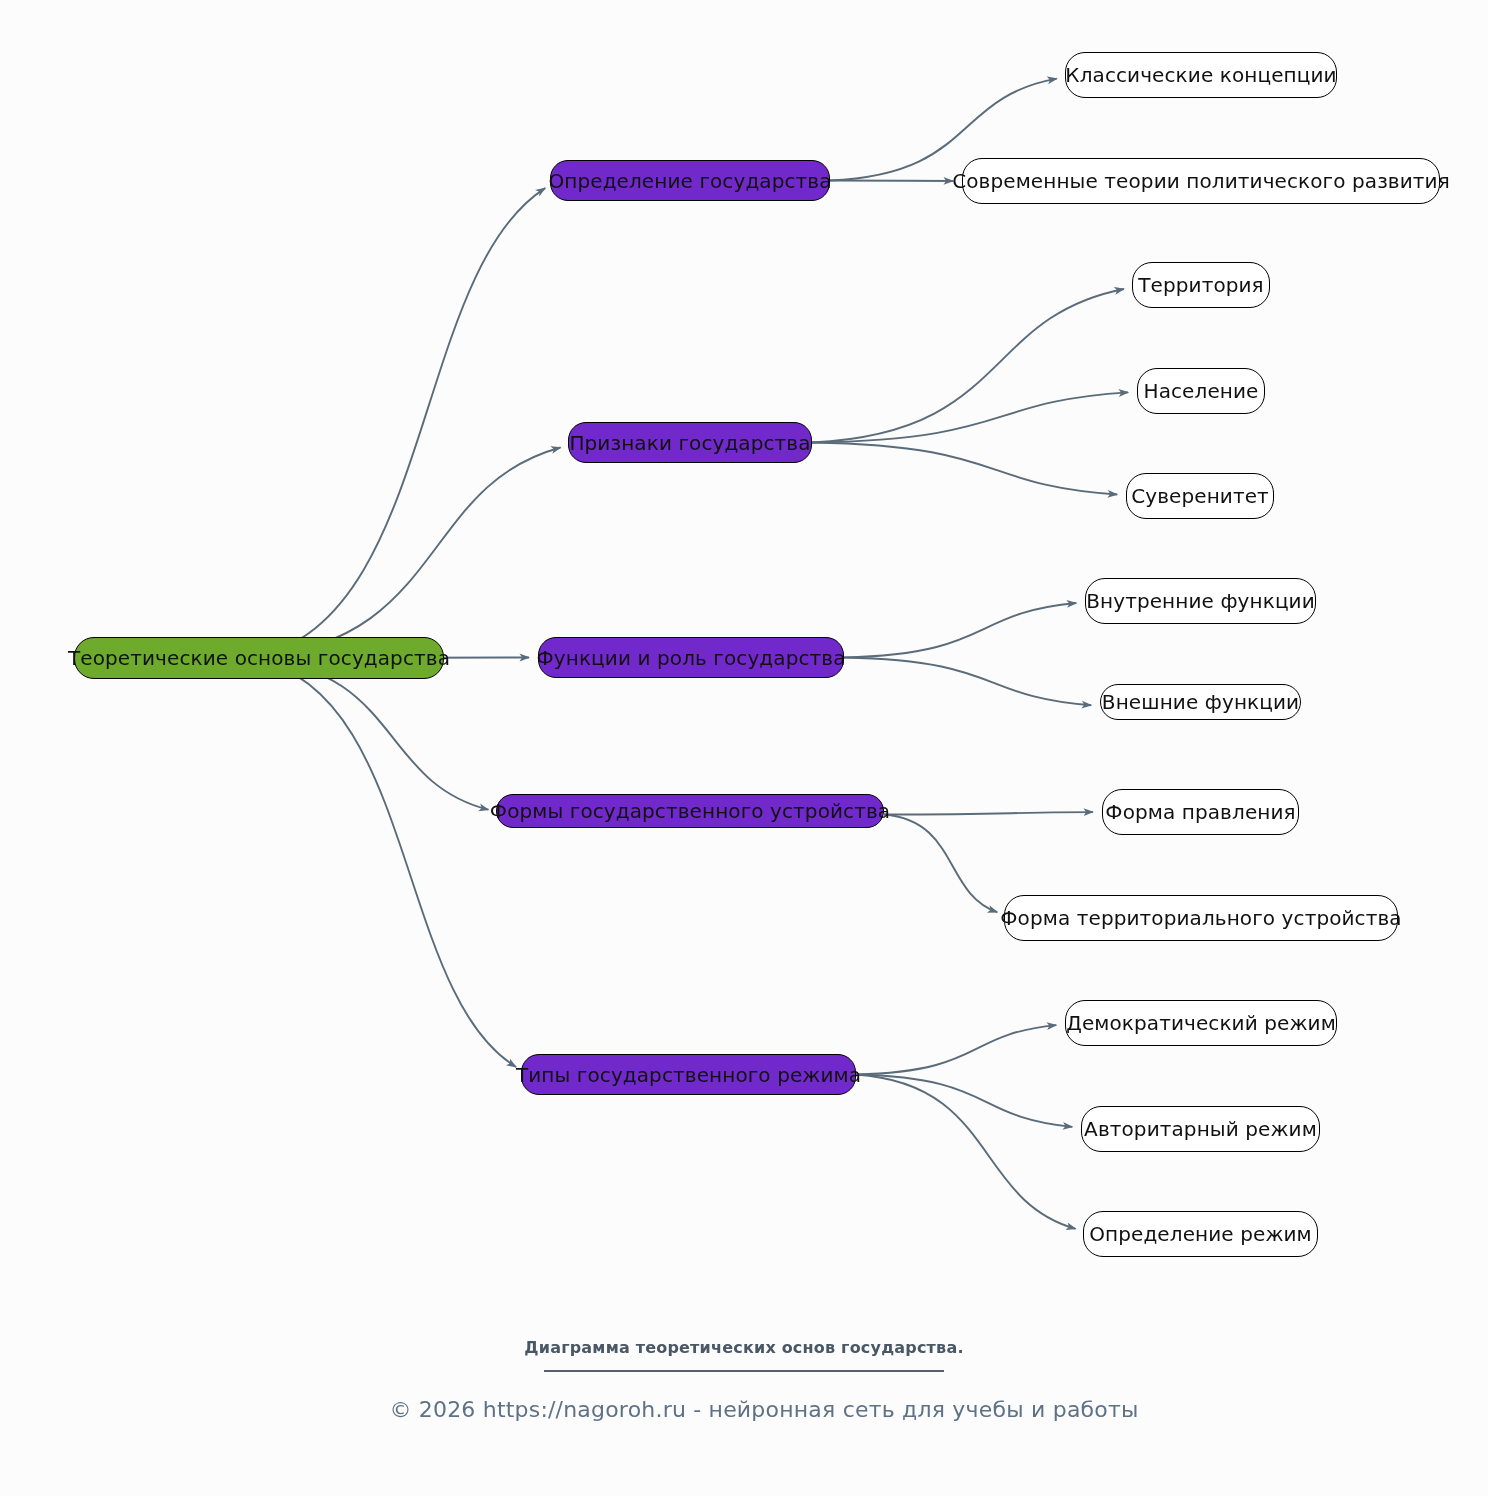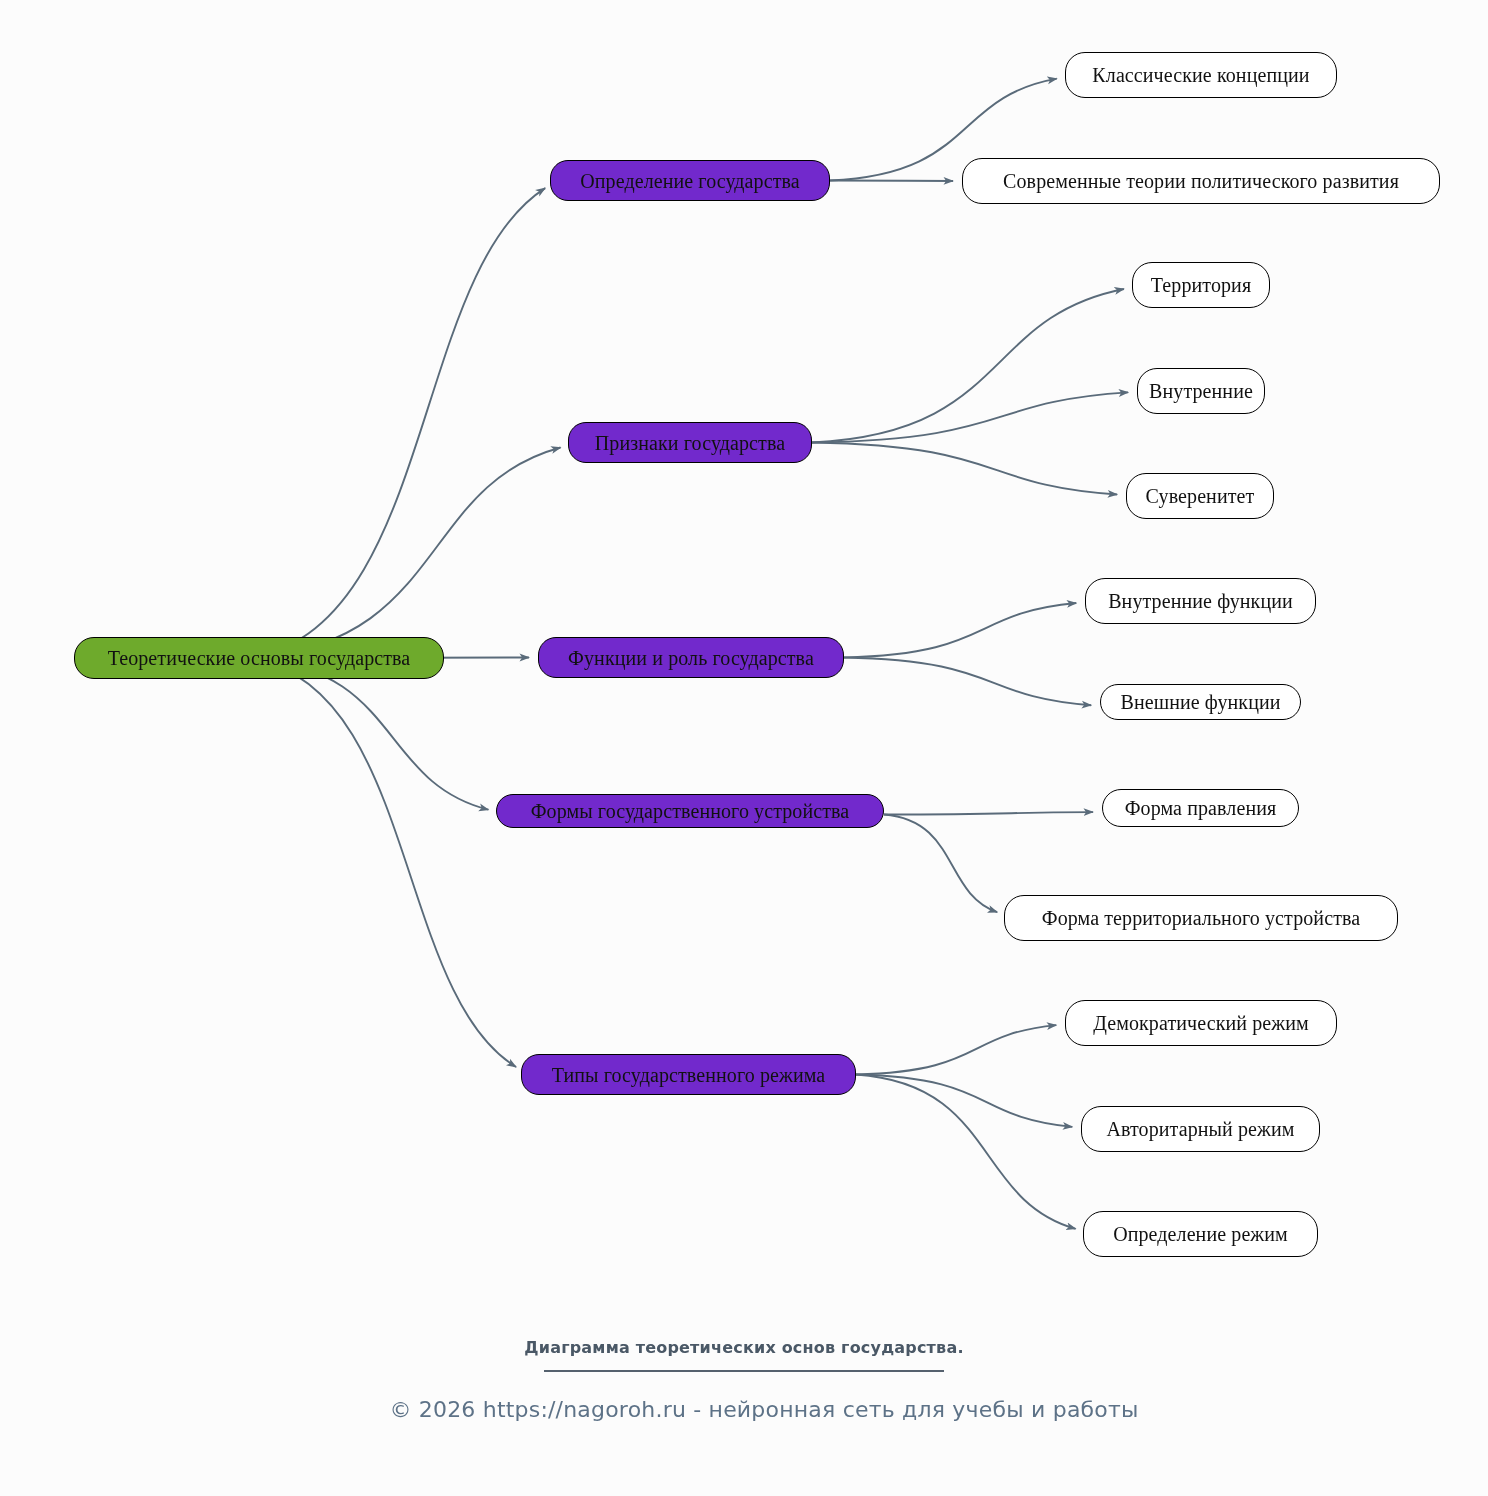--- a/index.html
+++ b/index.html
@@ -33,21 +33,20 @@
     align-items: center;
     justify-content: center;
     border: 1.6px solid #000000;
     border-radius: 18px;
     white-space: nowrap;
     color: #111111;
     font-size: 20px;
     line-height: 1;
     letter-spacing: 0.1px;
     padding: 16px 18px;
-    font-family: Liberation Serif, serif;
   }
   .node-root {
     background: #6eaa2c;
     border-radius: 20px;
   }
   .node-branch {
     background: #7229cc;
   }
   .node-leaf {
     background: #ffffff;
@@ -145,32 +144,32 @@
       <div class="node node-leaf" style="left: 1065px; top: 52px; width: 272px; height: 46px;">
         <span>Классические концепции</span>
       </div>
       <div class="node node-leaf" style="left: 962px; top: 158px; width: 478px; height: 46px;">
         <span>Современные теории политического развития</span>
       </div>
       <div class="node node-leaf" style="left: 1132px; top: 262px; width: 138px; height: 46px;">
         <span>Территория</span>
       </div>
       <div class="node node-leaf" style="left: 1137px; top: 368px; width: 128px; height: 46px;">
-        <span>Внутренние</span>
+        <span>Население</span>
       </div>
       <div class="node node-leaf" style="left: 1126px; top: 473px; width: 148px; height: 46px;">
         <span>Суверенитет</span>
       </div>
       <div class="node node-leaf" style="left: 1085px; top: 578px; width: 231px; height: 46px;">
         <span>Внутренние функции</span>
       </div>
       <div class="node node-leaf" style="left: 1100px; top: 684px; width: 201px; height: 36px;">
         <span>Внешние функции</span>
       </div>
-      <div class="node node-leaf" style="left: 1102px; top: 789px; width: 197px; height: 38px;">
+      <div class="node node-leaf" style="left: 1102px; top: 789px; width: 197px; height: 46px;">
         <span>Форма правления</span>
       </div>
       <div class="node node-leaf" style="left: 1004px; top: 895px; width: 394px; height: 46px;">
         <span>Форма территориального устройства</span>
       </div>
       <div class="node node-leaf" style="left: 1065px; top: 1000px; width: 272px; height: 46px;">
         <span>Демократический режим</span>
       </div>
       <div class="node node-leaf" style="left: 1081px; top: 1106px; width: 239px; height: 46px;">
         <span>Авторитарный режим</span>

